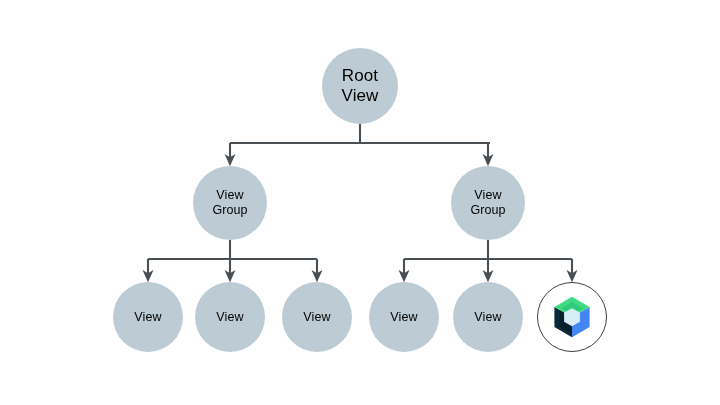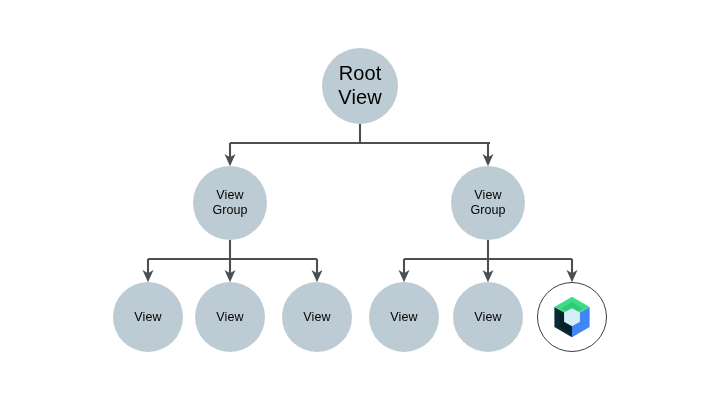--- a/index.html
+++ b/index.html
@@ -44,21 +44,21 @@
     letter-spacing: 0.1px;
     white-space: pre-line;
     pointer-events: none;
   }
   .root-node {
     width: 76px;
     height: 76px;
     left: 322px;
     top: 48px;
   }
-  .root-node .node-label { font-size: 20px; }
+  .root-node .node-label { font-size: 17px; }
   .group-node {
     width: 74px;
     height: 74px;
     top: 166px;
   }
   .group-node .node-label { font-size: 12.5px; }
   .group-left  { left: 193px; }
   .group-right { left: 451px; }
   .leaf-node {
     width: 70px;

